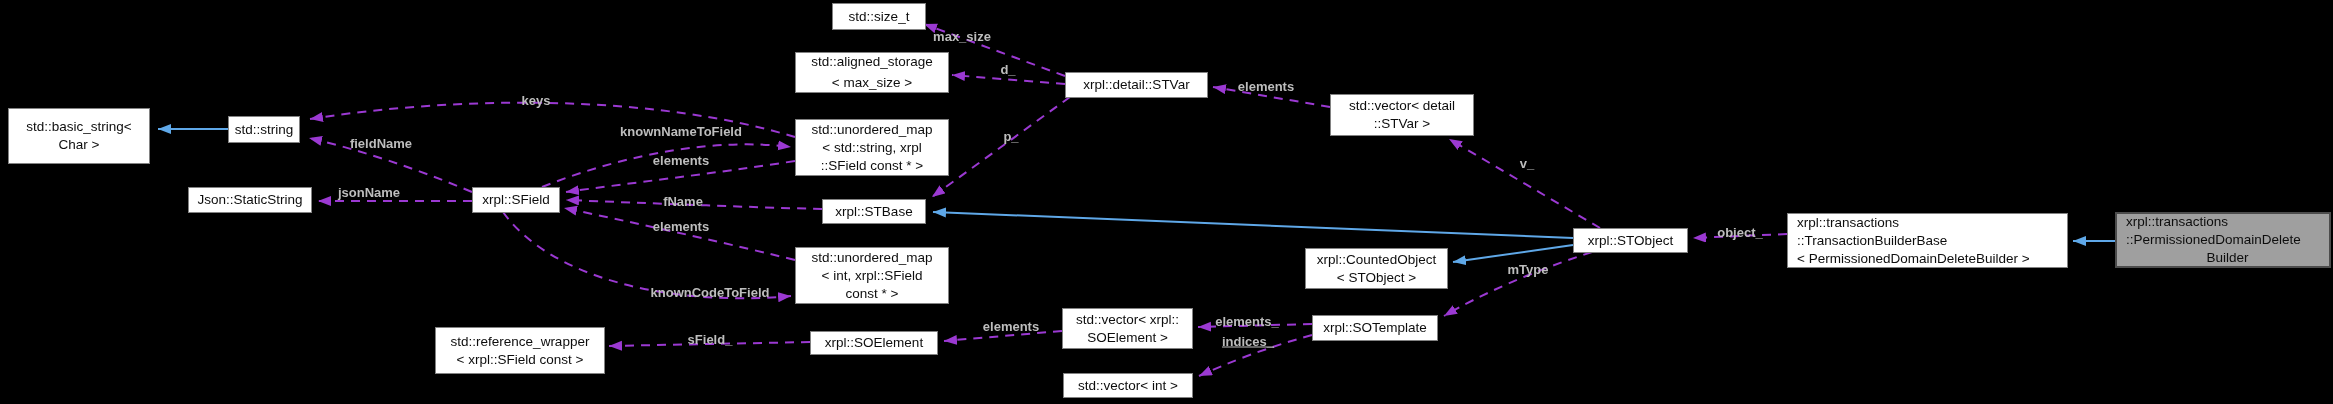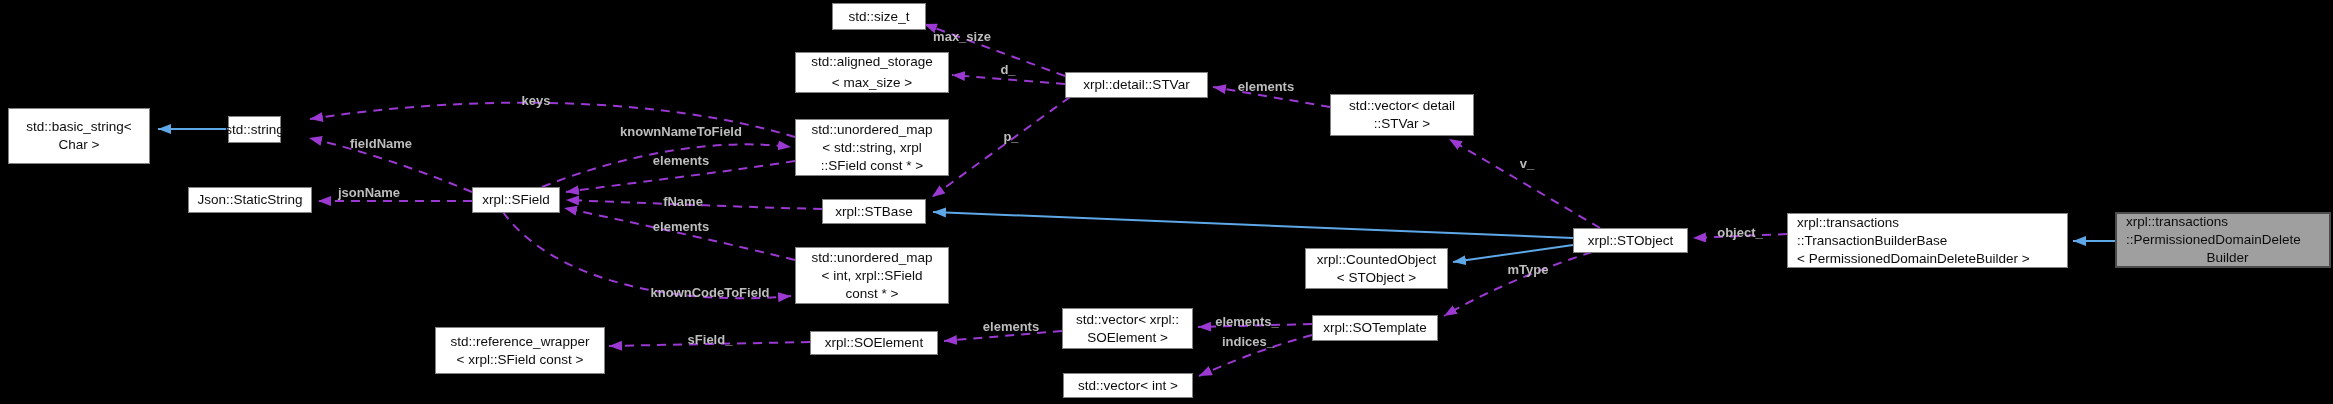--- a/index.html
+++ b/index.html
@@ -54,21 +54,21 @@
     <path d="M1573,238 L933,212" stroke="#5fa8e8" stroke-width="2" fill="none" marker-end="url(#ab)"></path>
     <path d="M1573,245 L1453,262" stroke="#5fa8e8" stroke-width="2" fill="none" marker-end="url(#ab)"></path>
     <path d="M2115,241 L2073,241" stroke="#5fa8e8" stroke-width="2" fill="none" marker-end="url(#ab)"></path>
   </svg>
 
   <div class="node" style="left:8px;top:108px;width:142px;height:56px;">
     <div>std::basic_string&lt;</div>
     <div>Char &gt;</div>
   </div>
 
-  <div class="node" style="left:228px;top:116px;width:53px;height:27px;">
+  <div class="node" style="left:228px;top:116px;width:72px;height:27px;">
     <div>std::string</div>
   </div>
 
   <div class="node" style="left:188px;top:187px;width:124px;height:26px;">
     <div>Json::StaticString</div>
   </div>
 
   <div class="node" style="left:472px;top:187px;width:88px;height:26px;">
     <div>xrpl::SField</div>
   </div>
@@ -159,17 +159,17 @@
   <span class="elabel" style="left:681px;top:226px;">elements</span>
   <span class="elabel" style="left:710px;top:292px;">knownCodeToField</span>
   <span class="elabel" style="left:710px;top:339px;">sField_</span>
   <span class="elabel" style="left:962px;top:36px;">max_size</span>
   <span class="elabel" style="left:1008px;top:69px;">d_</span>
   <span class="elabel" style="left:1011px;top:136px;">p_</span>
   <span class="elabel" style="left:1266px;top:86px;">elements</span>
   <span class="elabel" style="left:1527px;top:163px;">v_</span>
   <span class="elabel" style="left:1011px;top:326px;">elements</span>
   <span class="elabel" style="left:1247px;top:321px;">elements_</span>
-  <span class="elabel" style="left:1248px;top:341px;">indices_</span>
+  <span class="elabel" style="left:1248px;top:341px;text-decoration:underline;">indices_</span>
   <span class="elabel" style="left:1528px;top:269px;">mType</span>
   <span class="elabel" style="left:1740px;top:232px;">object_</span>
 
 </div>
 
 </body></html>

